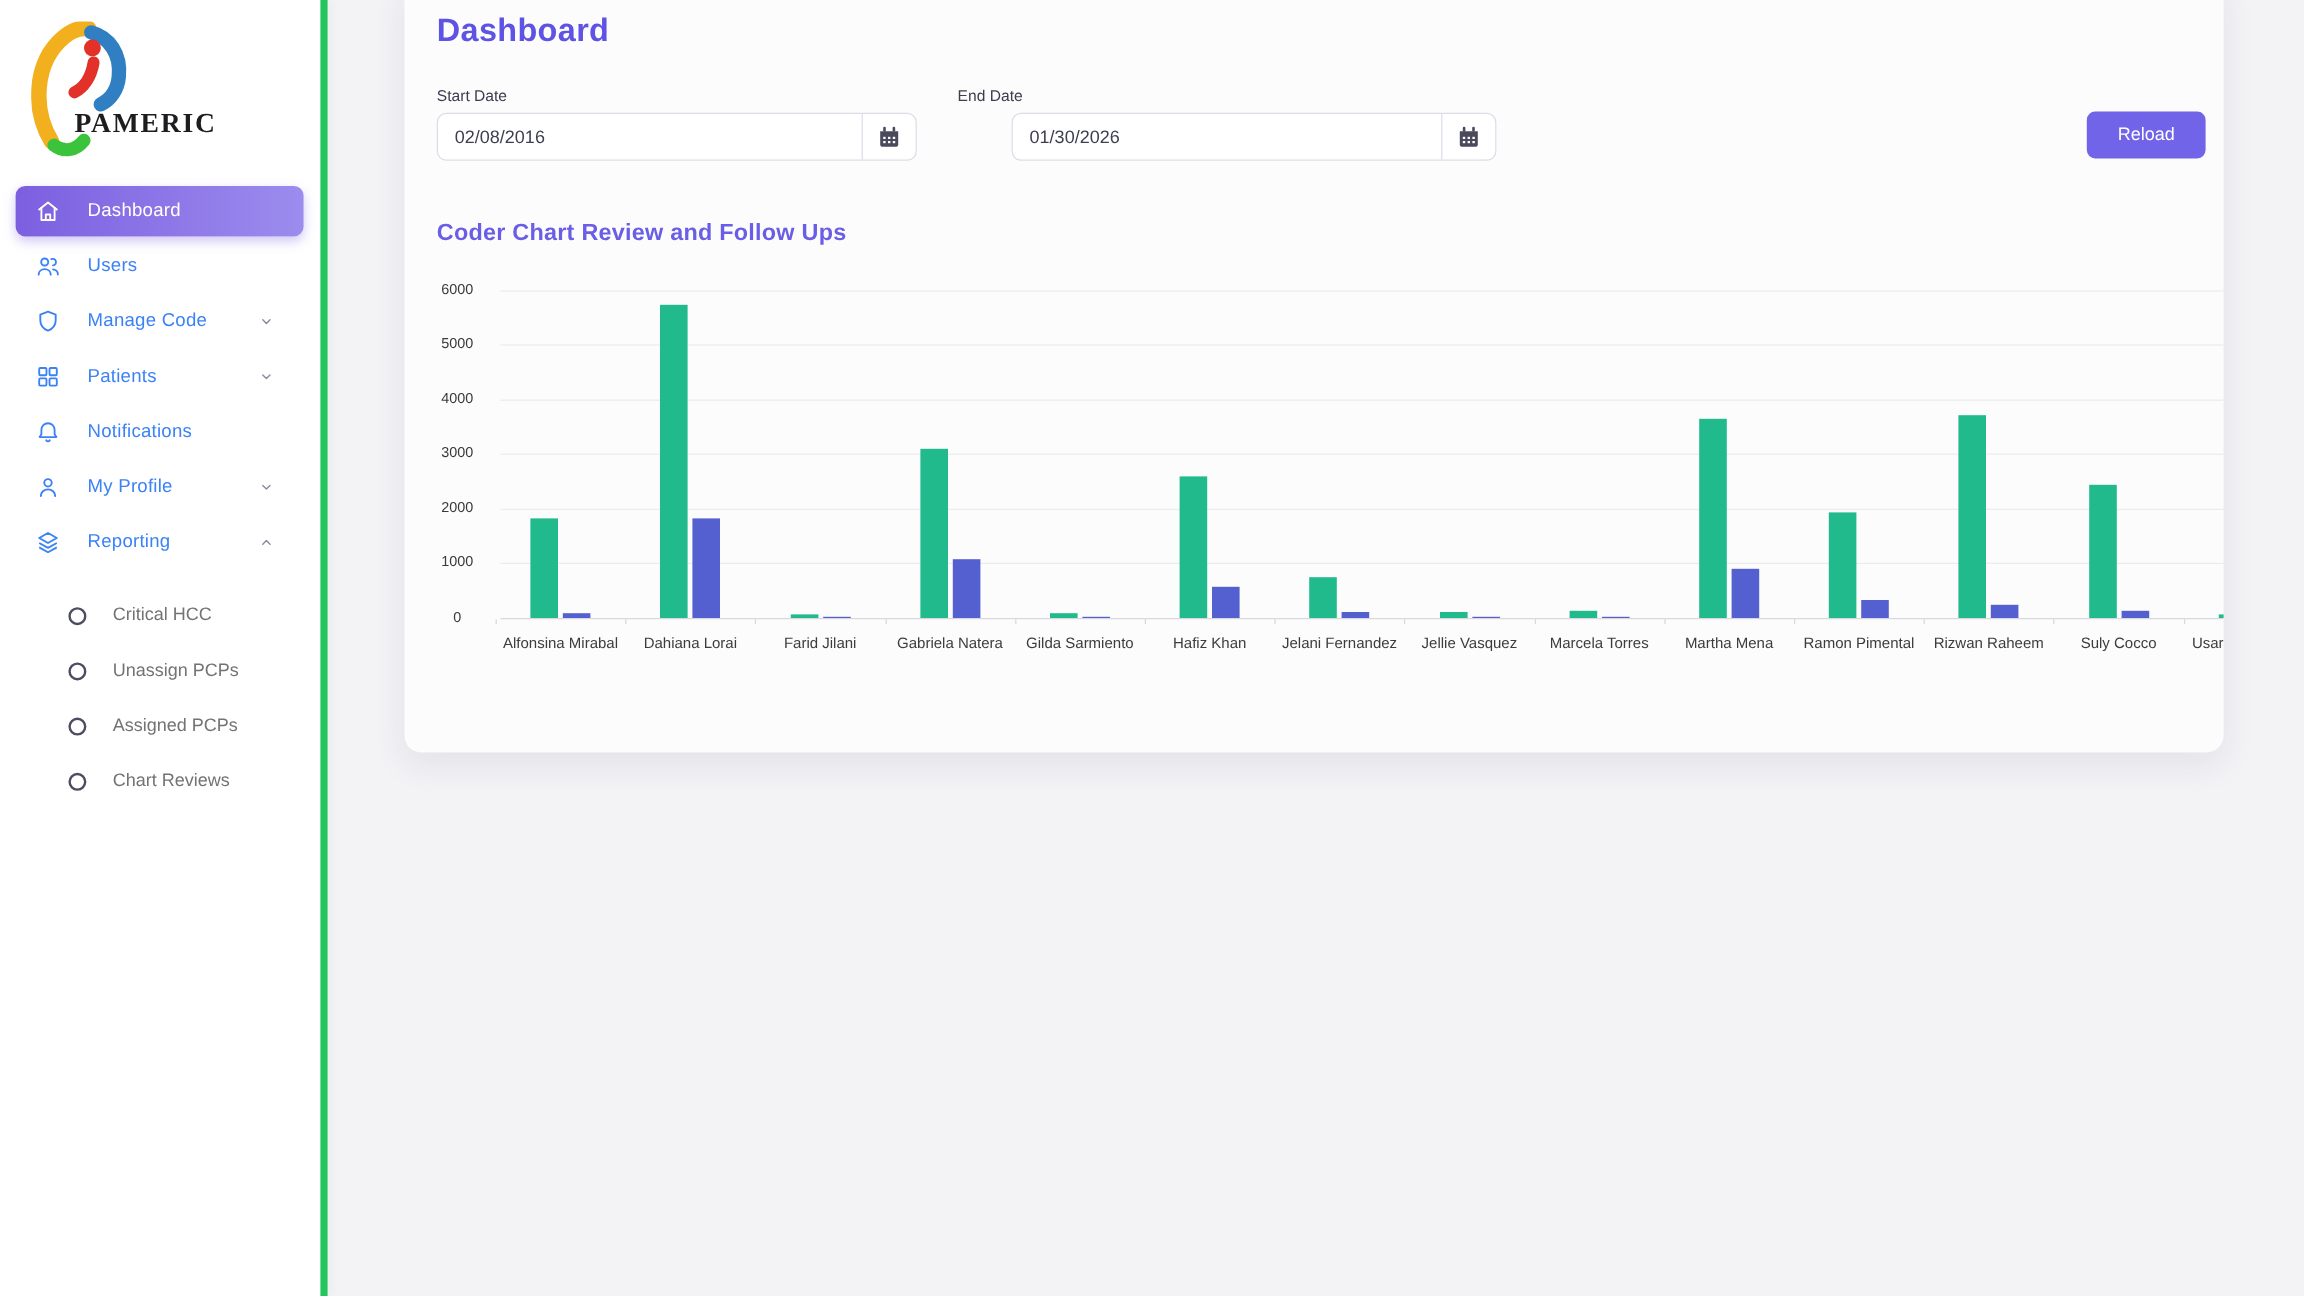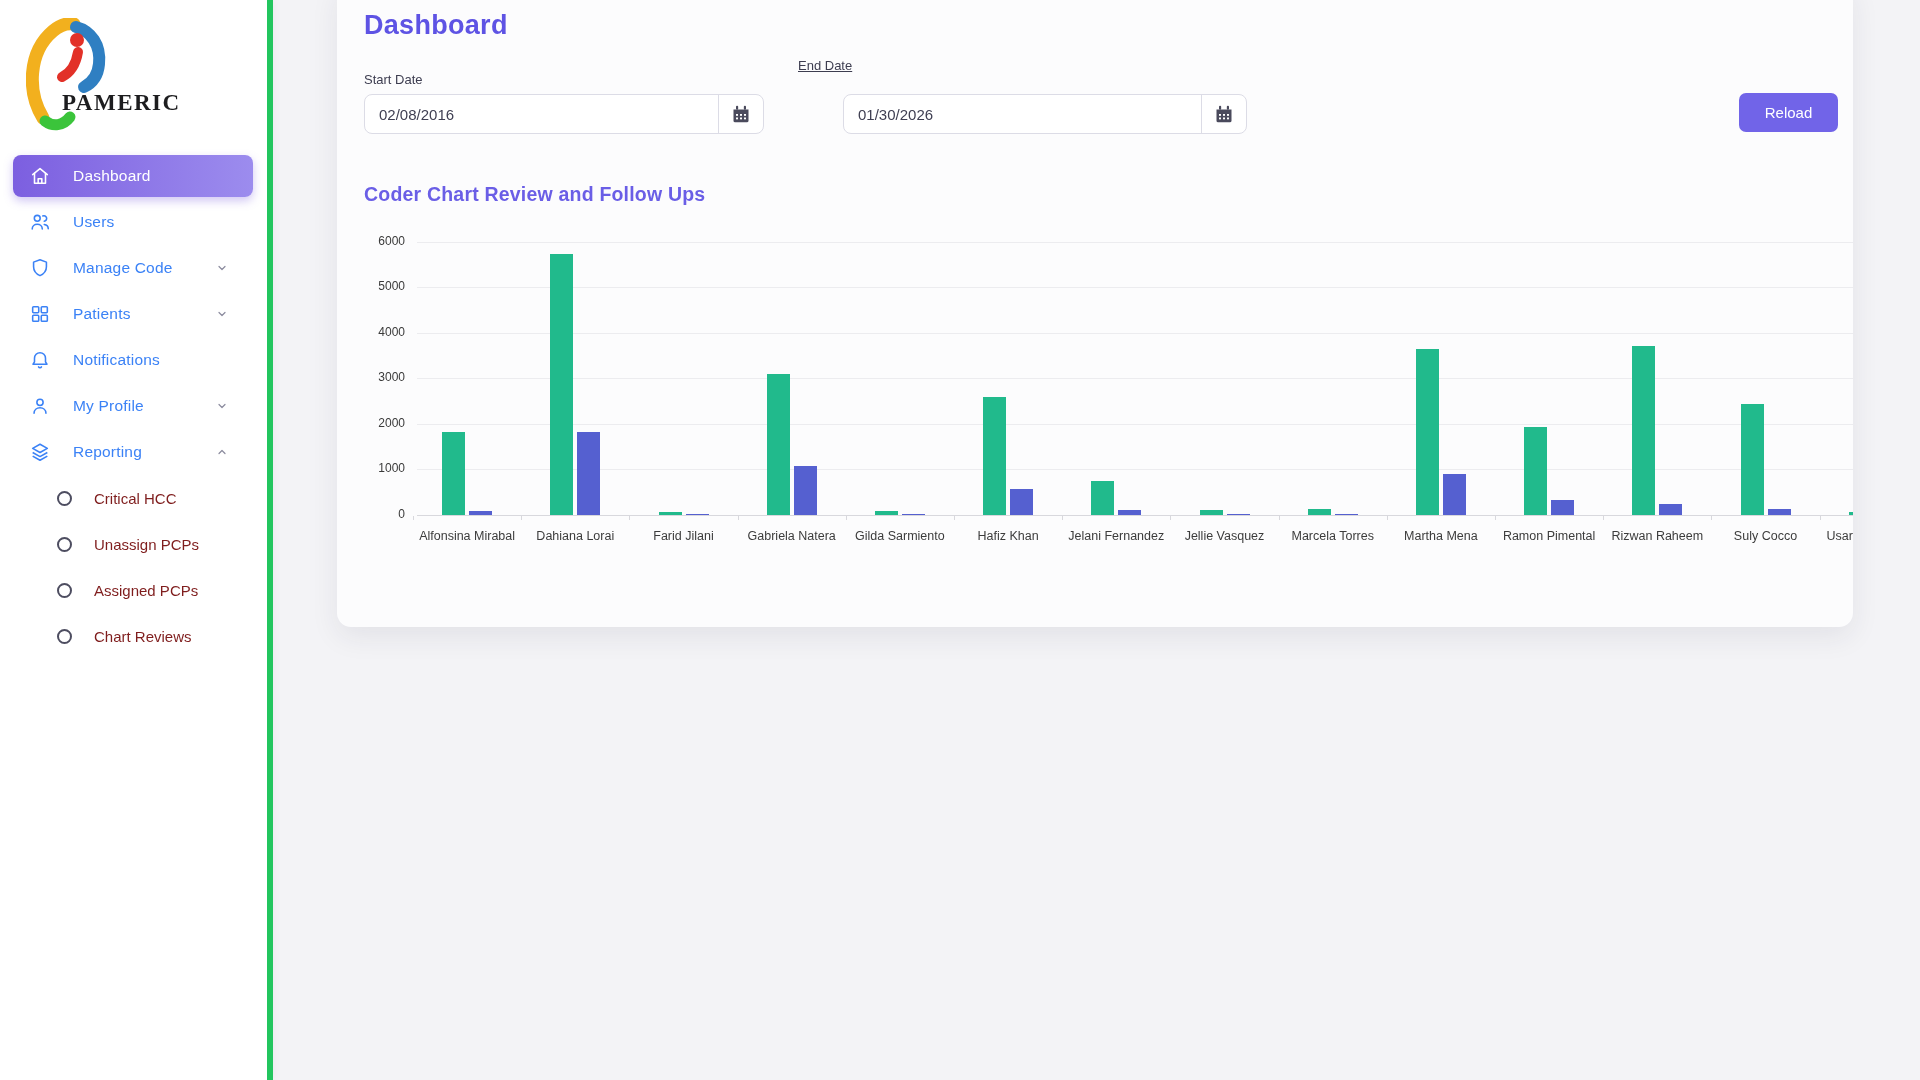--- a/index.html
+++ b/index.html
@@ -20,21 +20,21 @@
     display:flex; align-items:center; border-radius:8px; cursor:pointer;
     color:#3b82f6; }
   .menu-item .mi-inner { display:flex; align-items:center; padding-left:16px; width:100%; }
   .menu-item.active { height:42px; margin-top:2px; margin-bottom:2px;
     background:linear-gradient(90deg,#7c5fe0 0%, #9c8cee 100%);
     color:#ffffff; box-shadow:0 4px 10px rgba(124,95,224,.35); }
   .mi-icon { width:22px; height:22px; flex:0 0 22px; display:grid; place-items:center; }
   .mi-label { margin-left:22px; font-size:15.5px; font-weight:500; letter-spacing:.2px; }
   .mi-chevron { position:absolute; right:25px; color:#8b8b9e; display:grid; place-items:center; }
   .submenu { width:273px; }
-  .sub-item { height:46px; display:flex; align-items:center; cursor:pointer; color:#7f1d1d; }
+  .sub-item { height:46px; display:flex; align-items:flex-end; cursor:pointer; color:#737373; }
   .sub-ring { width:15px; height:15px; border:2px solid #4d4d60; border-radius:50%;
     margin-left:57px; flex:0 0 15px; }
   .sub-label { margin-left:22px; font-size:15px; font-weight:500; }
 
   
   .card { position:absolute; left:337px; top:-18px; width:1516px; height:645px;
     background:#fcfcfd; border-radius:14px;
     box-shadow:0 10px 28px rgba(40,40,70,.08); overflow:hidden; }
   .page-title { position:absolute; left:27px; top:28px; font-size:27px;
     font-weight:600; color:#5e53e4; letter-spacing:.3px; }
@@ -51,21 +51,21 @@
     background:#7164e8; color:#fff; border:none; border-radius:7px;
     font-family:"Liberation Sans", sans-serif; font-size:15px; font-weight:500;
     cursor:pointer; }
   .section-title { position:absolute; left:27px; top:201px; font-size:19.5px;
     font-weight:600; color:#6a5ee6; letter-spacing:.2px; }
 
   
   .chart { position:absolute; left:0; top:0; width:1516px; height:645px; }
   .gridline { position:absolute; left:80px; width:1436px; height:1px; background:#ececef; }
   .axisline { position:absolute; left:80px; width:1436px; height:1px; background:#d8d8dd; }
-  .ytick { position:absolute; width:48px; left:20px; text-align:right;
+  .ytick { position:absolute; width:48px; left:20px; text-align:center;
     font-size:12px; color:#3a3a3a; }
   .bar { position:absolute; }
   .xlabel { position:absolute; font-size:12.5px; color:#3c3c3c; text-align:center;
     white-space:nowrap; overflow:hidden; }
   .xtick { position:absolute; width:1px; height:4px; background:#d8d8dd; }
   .legend { position:absolute; left:80px; top:579px; width:1436px; height:16px;
     display:flex; justify-content:center; gap:24px; transform:translateX(42px); }
   .legend-item { display:flex; align-items:center; gap:6px; cursor:pointer; }
   .legend-swatch { width:14px; height:14px; }
   .legend-label { font-size:12.5px; color:#2f2f2f; }
@@ -224,21 +224,21 @@
             <rect x="10.8" y="12" width="2.4" height="2.2"></rect>
             <rect x="15.6" y="12" width="2.4" height="2.2"></rect>
           <rect x="6" y="16.2" width="2.4" height="2.2"></rect>
             <rect x="10.8" y="16.2" width="2.4" height="2.2"></rect>
             <rect x="15.6" y="16.2" width="2.4" height="2.2"></rect>
         </g>
       </svg>
     </div>
   </div>
 
-  <div class="field-label" style="left:461px; top:76px;text-decoration:underline;">End Date</div>
+  <div class="field-label" style="left:461px; top:90px;">End Date</div>
   <div class="date-wrap" style="left:461px; top:112px; width:404px;margin-left:45px;">
     <input class="date-input" type="text" readonly="" value="01/30/2026" style="">
     <div class="cal-btn">
       <svg width="20" height="20" viewBox="0 0 24 24" fill="currentColor">
         <rect x="6" y="2" width="2.6" height="5" rx="1.2"></rect>
           <rect x="15.4" y="2" width="2.6" height="5" rx="1.2"></rect>
         <path d="M3 6.5h18v13.5a2 2 0 0 1-2 2H5a2 2 0 0 1-2-2z"></path>
         <g fill="#ffffff">
           <rect x="6" y="12" width="2.4" height="2.2"></rect>
             <rect x="10.8" y="12" width="2.4" height="2.2"></rect>

